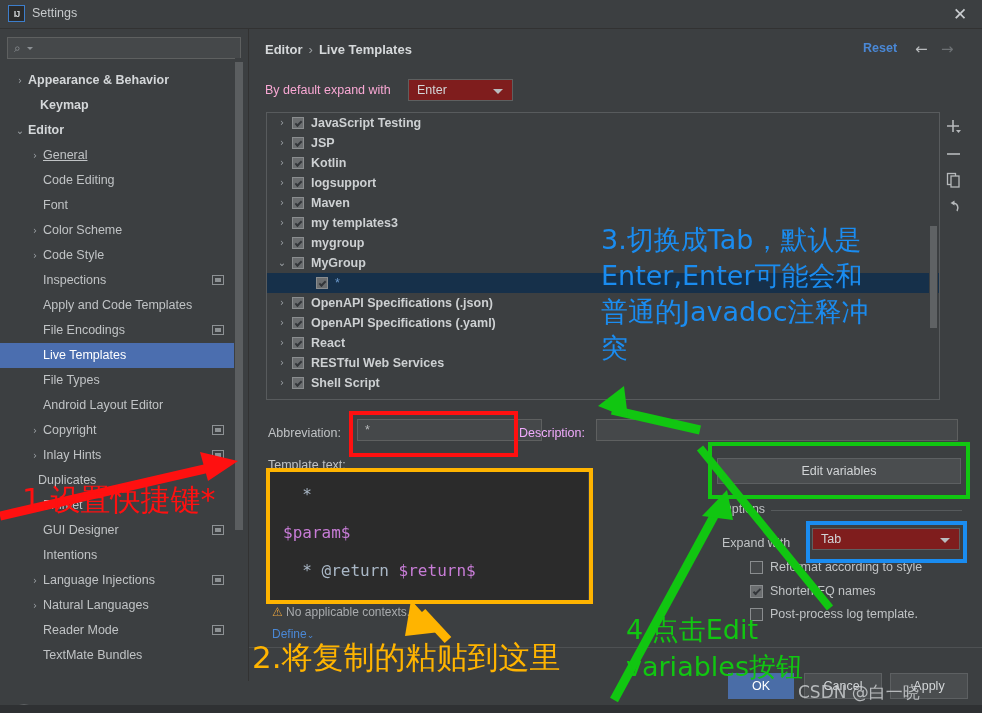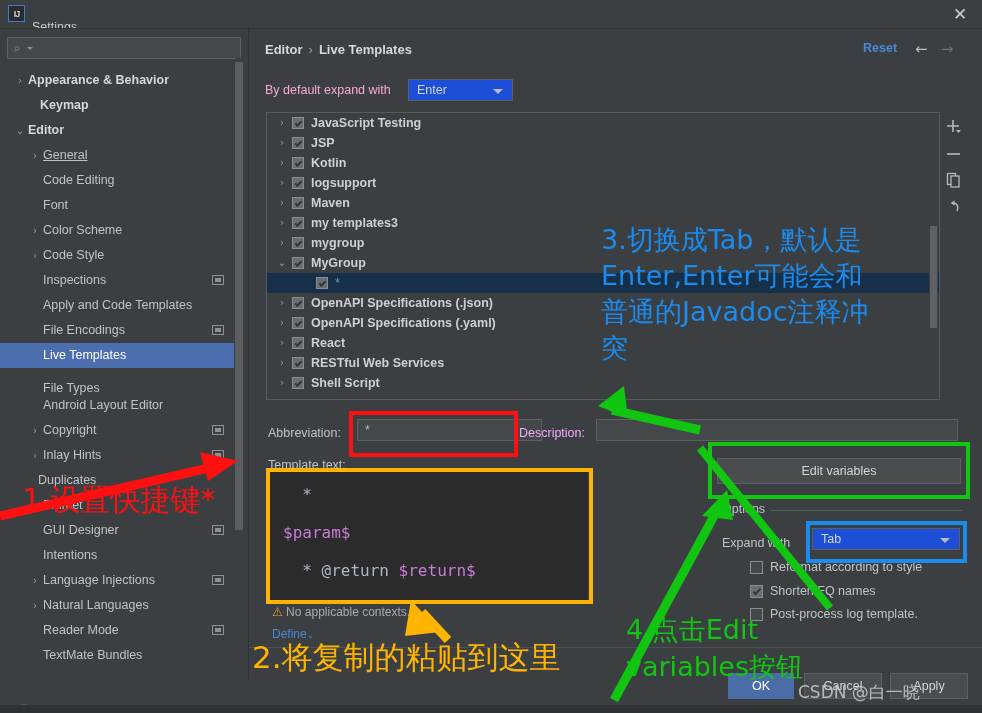--- a/index.html
+++ b/index.html
@@ -10,21 +10,21 @@
     font-size:12px;color:#bbbbbb;
     -webkit-font-smoothing:antialiased;
   }
   #app{position:relative;width:982px;height:713px;background:#3c3f41;}
 
   
   .titlebar{position:absolute;left:0;top:0;width:982px;height:28px;background:#3c3f41;}
   .tb-icon{position:absolute;left:8px;top:5px;width:17px;height:17px;border:1px solid #3d7ecb;
     background:#2b2b2b;color:#cfd2d4;font-size:9px;font-weight:bold;line-height:17px;text-align:center;
     letter-spacing:-1px;box-sizing:border-box;}
-  .tb-title{position:absolute;left:32px;top:20px;font-size:12.5px;color:#c7cacc;text-align:right;}
+  .tb-title{position:absolute;left:32px;top:6px;font-size:12.5px;color:#c7cacc;text-align:right;}
   .tb-close{position:absolute;right:12px;top:4px;width:20px;height:20px;color:#c9cccf;font-size:17px;
     line-height:20px;text-align:center;font-family:"DejaVu Sans",sans-serif;}
   .tb-sep{position:absolute;left:0;top:28px;width:982px;height:1px;background:#323232;}
 
   
   .leftpanel{position:absolute;left:0;top:29px;width:248px;height:652px;background:#3c3f41;}
   .search{position:absolute;left:7px;top:8px;width:234px;height:22px;background:#45484a;
     border:1px solid #5e6060;box-sizing:border-box;}
   .search .sicon{position:absolute;left:6px;top:3px;color:#8c9094;font-size:12px;}
   .search .sarrow{position:absolute;left:19px;top:9px;width:0;height:0;border-left:3px solid transparent;
@@ -54,21 +54,21 @@
   .content{position:absolute;left:249px;top:29px;width:733px;height:652px;background:#3c3f41;}
   .crumb{position:absolute;left:16px;top:13px;font-size:13px;font-weight:bold;color:#d6d9db;}
   .crumb .sep{color:#9a9ea1;font-weight:normal;padding:0 6px;}
   .reset{position:absolute;left:614px;top:12px;font-size:12.5px;font-weight:bold;color:#4a88d6;}
   .navarrow{position:absolute;top:11px;font-size:15px;font-family:"DejaVu Sans",sans-serif;}
   .nav-back{left:666px;color:#b9bcbe;}
   .nav-fwd{left:692px;color:#6e7275;}
 
   .expandrow{position:absolute;left:16px;top:50px;}
   .expandrow .lab{position:absolute;left:0;top:4px;font-size:12.5px;color:#f9a8d4;white-space:nowrap;}
-  .combo{position:relative;background:#1d4ed8;border:1px solid #5e6060;box-sizing:border-box;height:22px;}
+  .combo{position:relative;background:#7f1d1d;border:1px solid #5e6060;box-sizing:border-box;height:22px;}
   .combo .ctext{position:absolute;left:8px;top:3px;font-size:12.5px;color:#d2d5d7;}
   .combo .carr{position:absolute;right:9px;top:9px;width:0;height:0;border-left:5px solid transparent;
     border-right:5px solid transparent;border-top:5px solid #b9bcbe;}
   #combo-default{position:absolute;left:143px;top:0;width:105px;}
 
   
   .listbox{position:absolute;left:266px;top:112px;width:674px;height:288px;background:#3c3f41;
     border:1px solid #585b5d;box-sizing:border-box;overflow:hidden;}
   .listbox-inner{position:absolute;left:0;top:0;right:0;top:0;}
   .lrow{position:relative;height:20px;line-height:20px;white-space:nowrap;font-size:12.5px;
@@ -214,21 +214,21 @@
         <div class="tnode">
           <span class="lbl" style="left: 43px;">File Encodings</span>
           <span class="chip">
             <i></i>
           </span>
         </div>
         <div class="tnode sel">
           <span class="lbl" style="left: 43px;">Live Templates</span>
         </div>
         <div class="tnode">
-          <span class="lbl" style="left: 43px; margin-top: 8px;">File Types</span>
+          <span class="lbl" style="left: 43px;">File Types</span>
         </div>
         <div class="tnode">
           <span class="lbl" style="left: 43px;">Android Layout Editor</span>
         </div>
         <div class="tnode">
           <span class="arrow" style="left: 29px;">›</span>
           <span class="lbl" style="left: 43px;">Copyright</span>
           <span class="chip">
             <i></i>
           </span>

